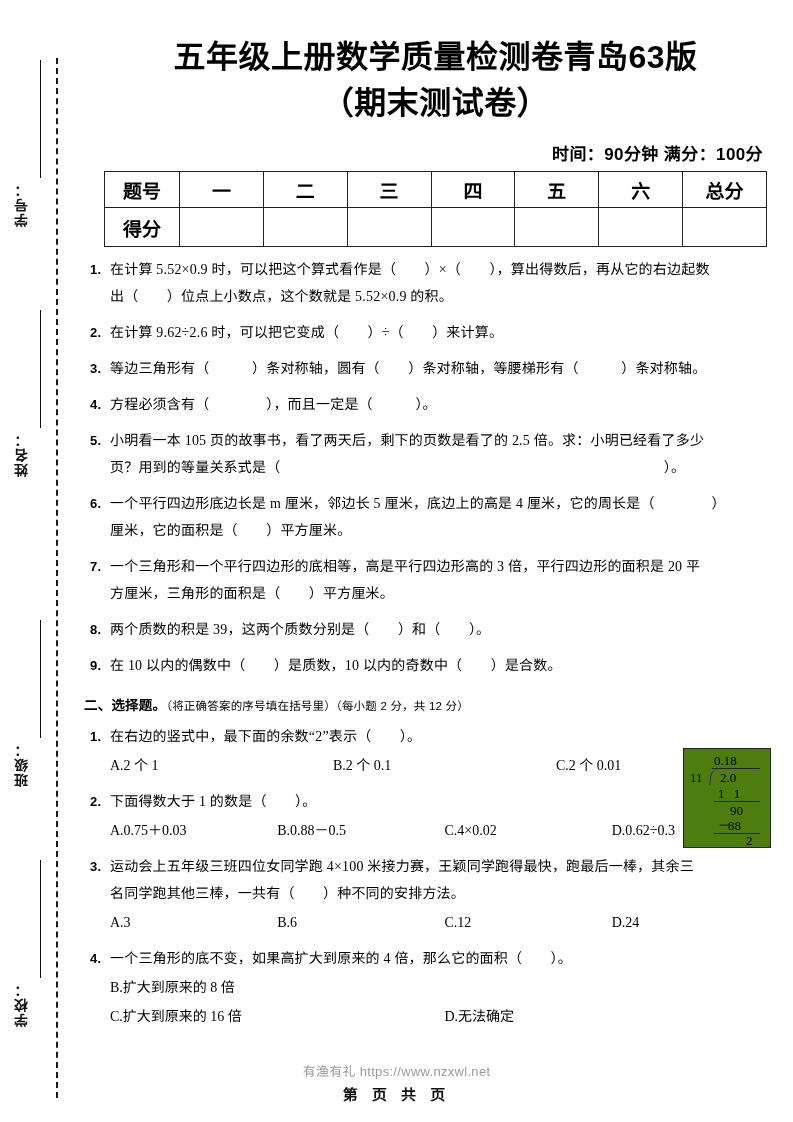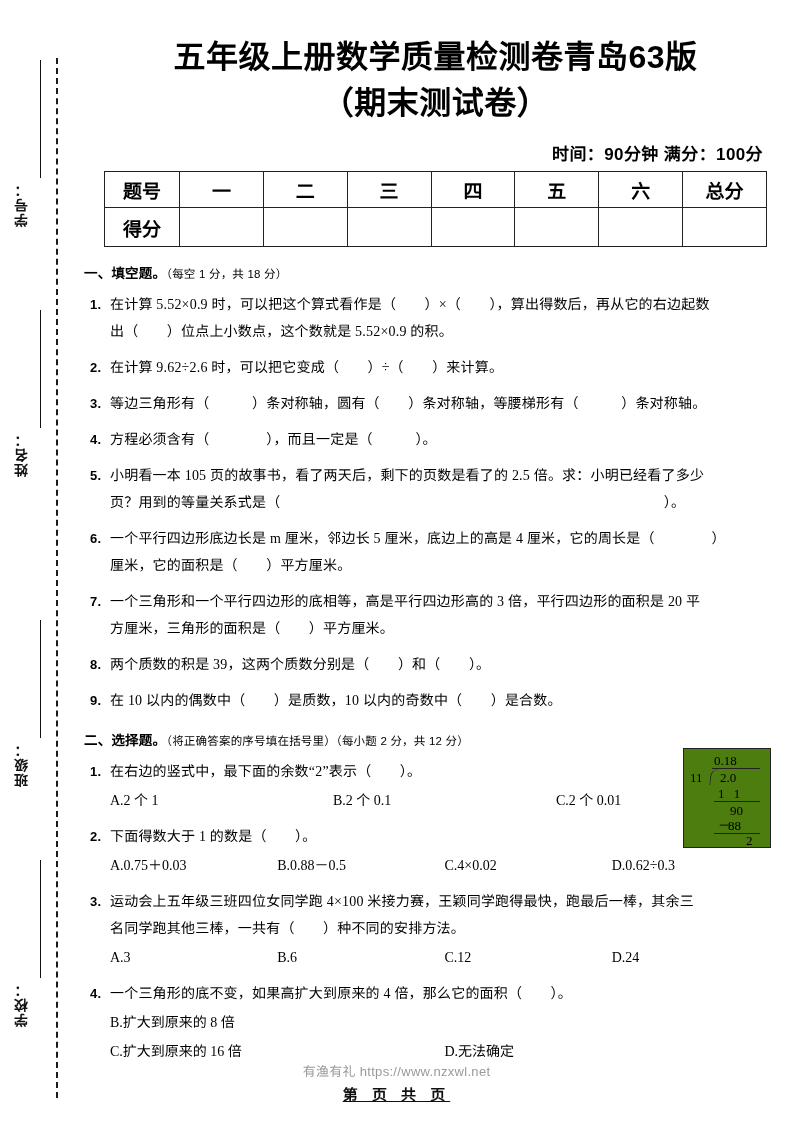--- a/index.html
+++ b/index.html
@@ -200,21 +200,20 @@
     color: #9a9a9a;
     letter-spacing: 0.3px;
   }
   #page-counter {
     margin-top: 3px;
     font-family: "Liberation Sans", sans-serif;
     font-size: 15px;
     font-weight: 700;
     letter-spacing: 5px;
     color: #111;
-    text-decoration: underline;
   }
 </style>
 </head>
 <body>
 
 <div id="left-margin">
   <div class="margin-dash"></div>
 
   <div class="margin-slot" style="top:60px;">
     <div class="margin-rule"></div>
@@ -267,23 +266,20 @@
           <td></td>
           <td></td>
           <td></td>
           <td></td>
         </tr>
       </tbody>
     </table>
   </div>
 
   <div class="section">
-    <div class="section-header">
-      <span>一、填空题。</span><span class="sub">（每空 1 分，共 18 分）</span>
-    </div>
 
     <div class="q">
       <span class="qnum">1.</span>
       <span class="qtext">在计算 5.52×0.9 时，可以把这个算式看作是（　　）×（　　），算出得数后，再从它的右边起数</span>
       <span class="qtext">出（　　）位点上小数点，这个数就是 5.52×0.9 的积。</span>
     </div>
 
     <div class="q">
       <span class="qnum">2.</span>
       <span class="qtext">在计算 9.62÷2.6 时，可以把它变成（　　）÷（　　）来计算。</span>

